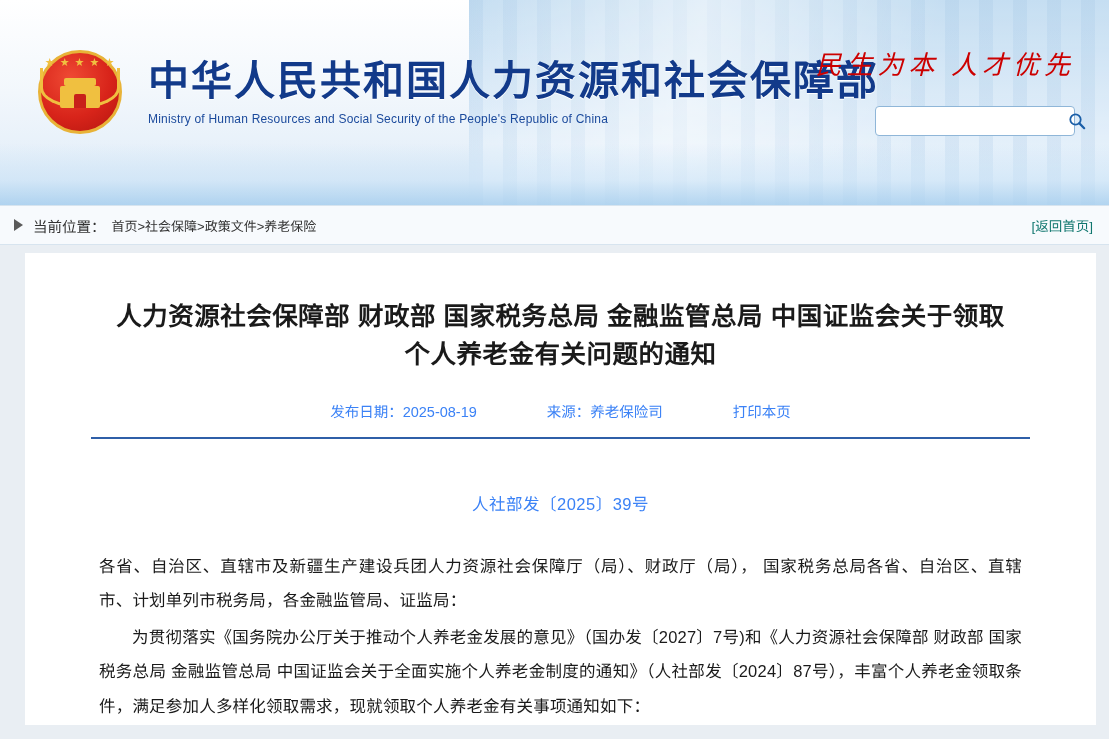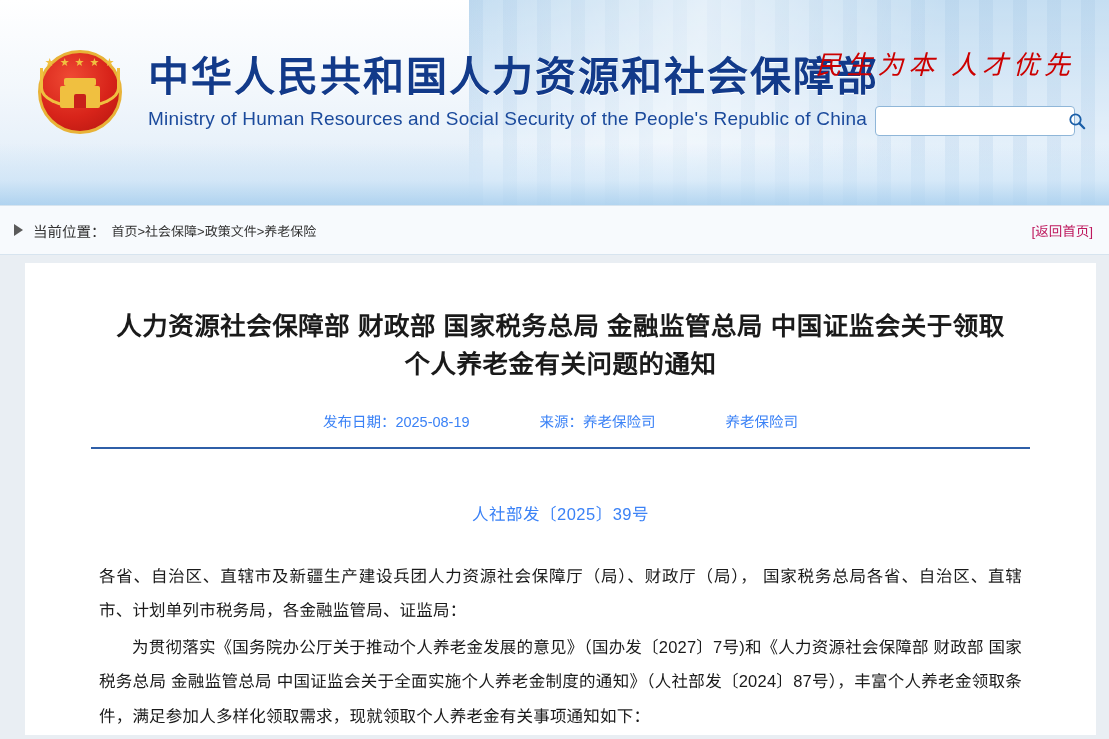--- a/index.html
+++ b/index.html
@@ -77,21 +77,21 @@
   .site-title-cn {
     font-family: "Liberation Serif", "DejaVu Serif", serif;
     font-weight: bold;
     font-size: 41px;
     letter-spacing: 2px;
     color: #123a8a;
     line-height: 1.15;
     text-shadow: 0 1px 0 #fff;
   }
   .site-title-en {
-    font-size: 19px;
+    font-size: 12px;
     color: #1b4a9c;
     margin-top: 6px;
     letter-spacing: .2px;
   }
 
   .slogan {
     position: absolute; right: 34px; top: 44px; z-index: 4;
     font-family: "Liberation Serif", "DejaVu Serif", serif;
     font-weight: normal;
     font-style: italic;
@@ -113,39 +113,39 @@
     flex: 1; height: 26px; padding: 0 8px;
     font-size: 13px; color: #333;
     font-family: "Liberation Sans", sans-serif;
   }
   .search-icon { width: 30px; height: 28px; display: flex; align-items: center; justify-content: center; cursor: pointer; }
   .search-icon svg { display: block; }
 
   
   .crumb-bar {
     position: relative;
-    width: 1109px; height: 50px;
+    width: 1109px; height: 40px;
     background: #f7fafd;
     border-top: 1px solid #d7e4ef;
     border-bottom: 1px solid #d7e4ef;
     display: flex; align-items: center;
   }
   .crumb-left { display: flex; align-items: center; padding-left: 14px; }
   .crumb-arrow {
     width: 0; height: 0;
     border-left: 9px solid #5a5a5a;
     border-top: 6px solid transparent;
     border-bottom: 6px solid transparent;
     margin-right: 10px;
   }
   .crumb-label { font-size: 14.5px; color: #333; }
   .crumb-path { font-size: 13px; color: #333; margin-left: 6px; }
   .back-home {
     position: absolute; right: 16px;
-    font-size: 13.5px; color: #be185d; cursor: pointer; text-decoration: none; margin-left: 16px;
+    font-size: 13.5px; color: #0f766e; cursor: pointer; text-decoration: none; margin-left: 16px;
   }
 
   
   .page-wrap {
     width: 1109px;
     background: #e9eef3;
     padding: 8px 0 0 12px;
   }
   .article {
     width: 1071px;
@@ -229,21 +229,21 @@
   <a class="back-home" href="#">[返回首页]</a>
 </div>
 
 <div class="page-wrap">
   <div class="article">
     <h1 class="doc-title">人力资源社会保障部 财政部 国家税务总局 金融监管总局 中国证监会关于领取个人养老金有关问题的通知</h1>
 
     <div class="meta-row">
       <span>发布日期：2025-08-19</span>
       <span>来源：养老保险司</span>
-      <span class="meta-print">养老保险司</span>
+      <span class="meta-print">打印本页</span>
     </div>
     <div class="rule"></div>
 
     <div class="doc-number">人社部发〔2025〕39号</div>
 
     <div class="doc-body">
       <p>各省、自治区、直辖市及新疆生产建设兵团人力资源社会保障厅（局）、财政厅（局）， 国家税务总局各省、自治区、直辖市、计划单列市税务局，各金融监管局、证监局：</p>
       <p class="indent">为贯彻落实《国务院办公厅关于推动个人养老金发展的意见》（国办发〔2027〕7号)和《人力资源社会保障部 财政部 国家税务总局 金融监管总局 中国证监会关于全面实施个人养老金制度的通知》（人社部发〔2024〕87号），丰富个人养老金领取条件，满足参加人多样化领取需求，现就领取个人养老金有关事项通知如下：</p>
     </div>
   </div>

